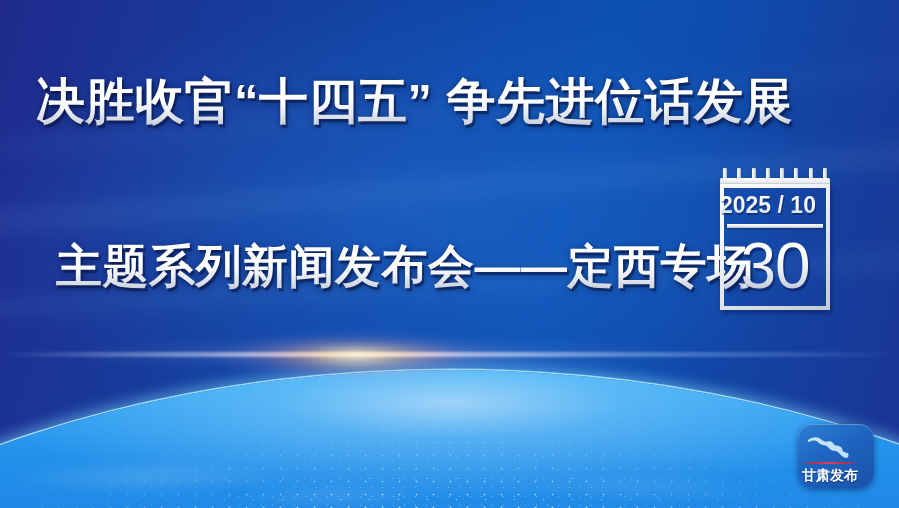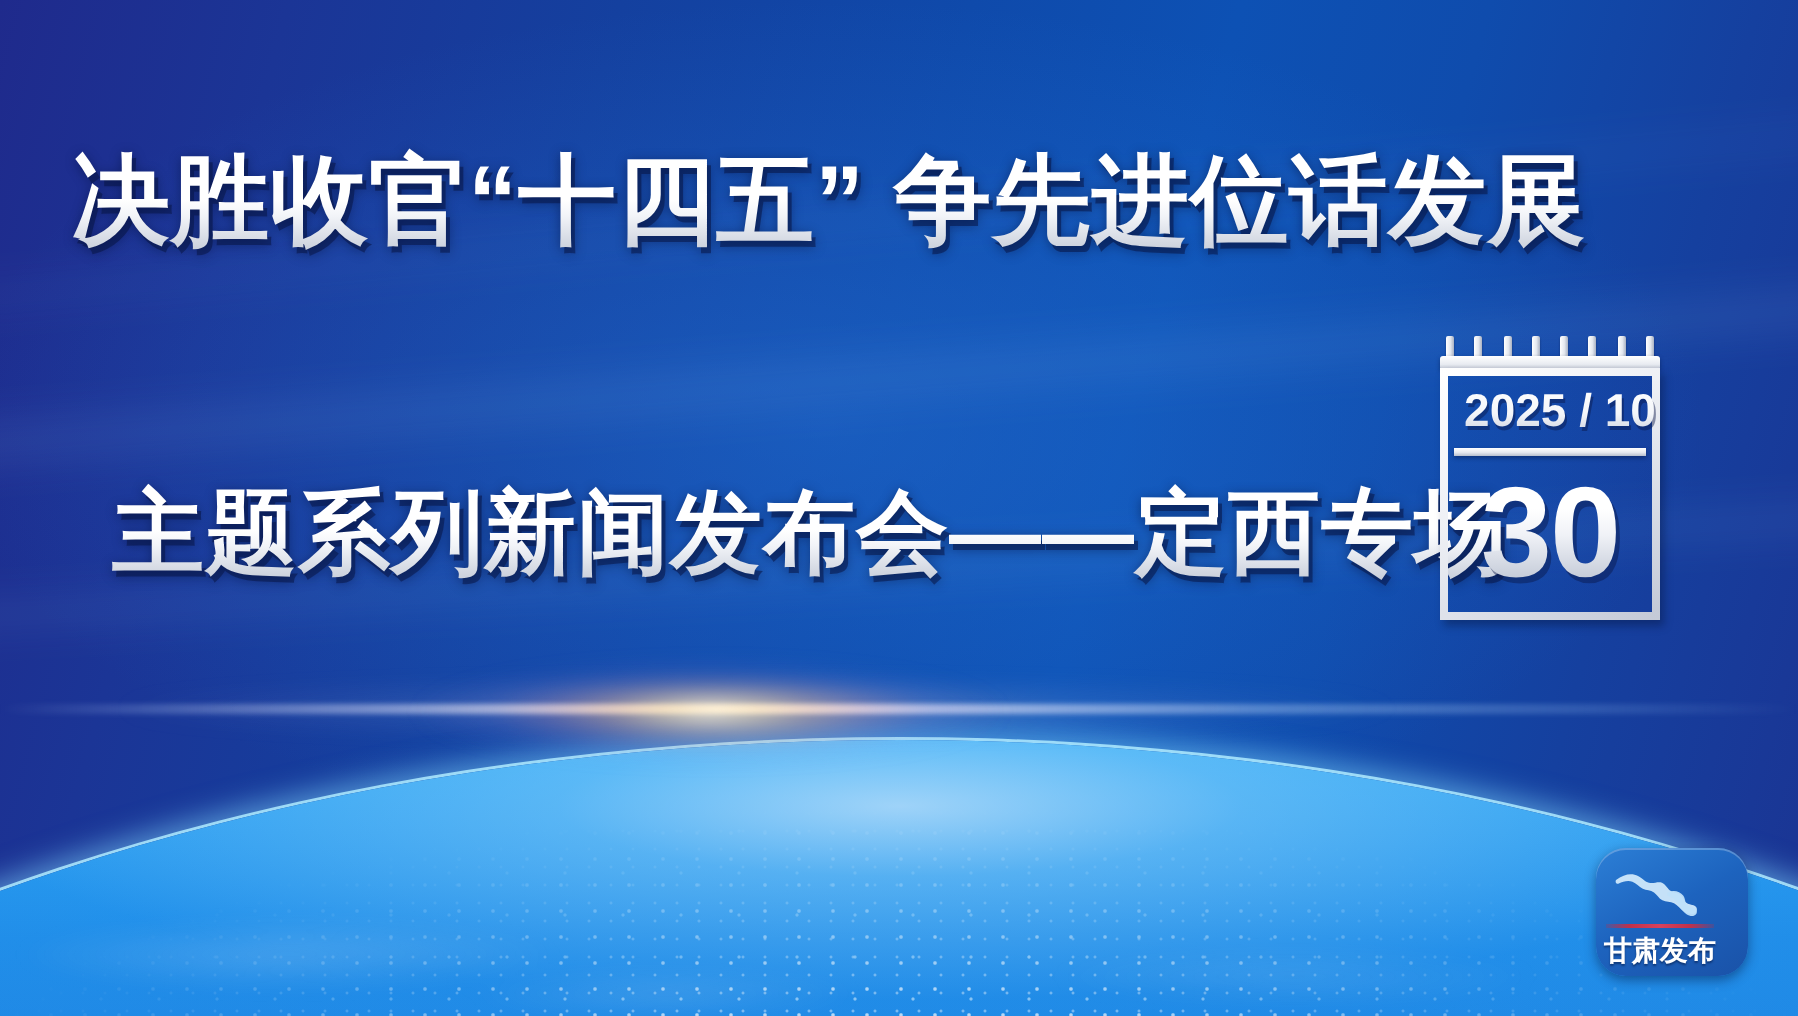--- a/index.html
+++ b/index.html
@@ -271,21 +271,20 @@
     border: 4px solid;
     border-image: linear-gradient(145deg, #ffffff 0%, #eef0f5 40%, #c4cad7 100%) 1;
     background: transparent;
     box-shadow: 2px 3px 4px rgba(5,20,60,0.40);
   }
   .cal-ym {
     position: absolute;
     left: 6px;
     top: 24px;
     width: 120px;
-    text-align: center;
     font-size: 23px;
     font-weight: 700;
     letter-spacing: 0px;
     color: #fff;
     background: linear-gradient(to bottom, #ffffff 0%, #f4f6fa 55%, #c6ccd9 100%);
     -webkit-background-clip: text;
     background-clip: text;
     -webkit-text-fill-color: transparent;
     filter: drop-shadow(1px 2px 0 rgba(8,22,70,0.45));
   }
@@ -298,21 +297,21 @@
     background: linear-gradient(to bottom, #ffffff 0%, #e6e9ef 55%, #b7bfcd 100%);
     box-shadow: 0 1px 2px rgba(5,20,60,0.45);
   }
   .cal-day {
     position: absolute;
     left: 6px;
     top: 62px;
     width: 110px;
     text-align: center;
     font-size: 64px;
-    font-weight: 700;
+    font-weight: 400;
     line-height: 72px;
     letter-spacing: -1px;
     color: #fff;
     background: linear-gradient(to bottom, #ffffff 0%, #ffffff 34%, #f0f2f7 52%, #c0c7d5 86%, #aeb6c6 100%);
     -webkit-background-clip: text;
     background-clip: text;
     -webkit-text-fill-color: transparent;
     filter: drop-shadow(2px 3px 0 rgba(8,22,70,0.45));
   }
 

